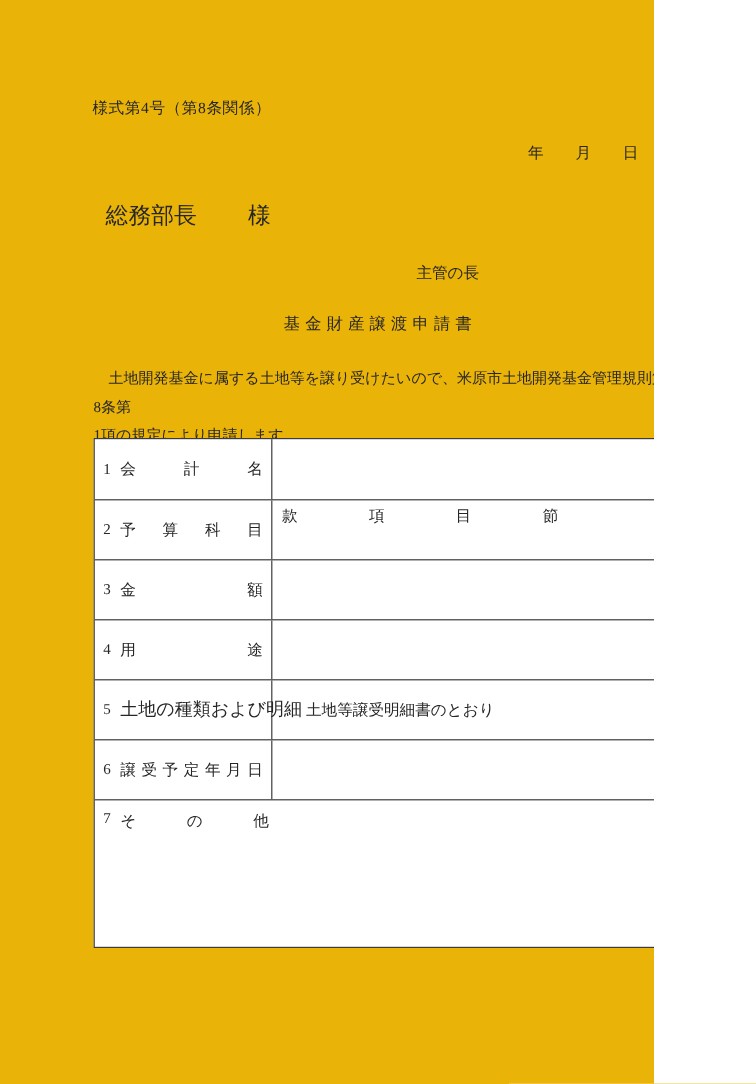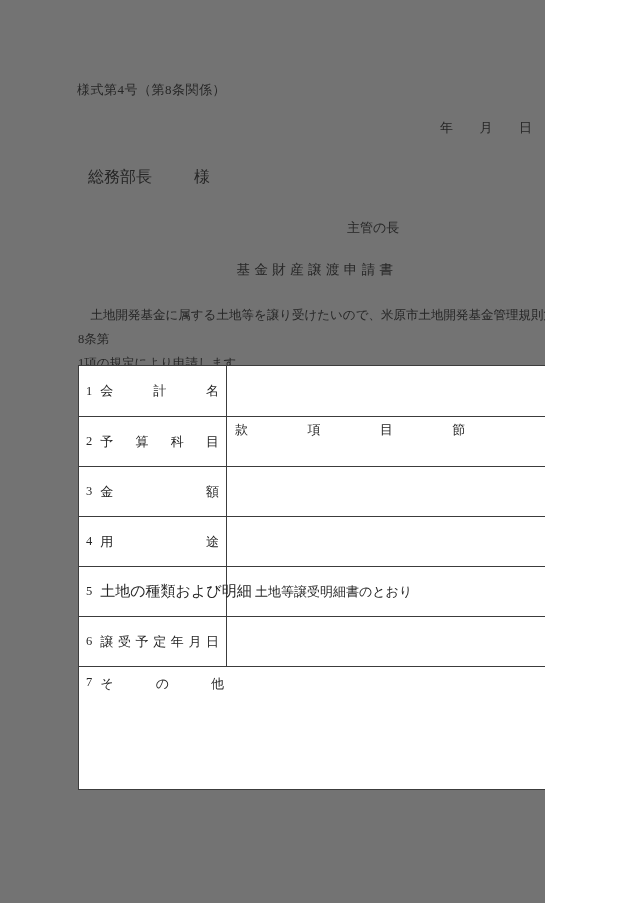--- a/index.html
+++ b/index.html
@@ -2,27 +2,27 @@
 <html><head>
 <meta charset="utf-8">
 <style>
   html,body { margin:0; padding:0; }
   body {
     width:630px; height:903px;
     background:#ffffff;
     font-family:"Liberation Serif","DejaVu Serif",serif;
     color:#262626;
   }
-  .page { position:relative; width:545px; height:903px; background:#737373; overflow:hidden; }
+  .page { position:relative; width:545px; height:903px; background:#eab308; overflow:hidden; }
 
   .form-number { position:absolute; left:77px; top:81px; font-size:13px; letter-spacing:0.5px; }
 
   .date-line { position:absolute; left:440px; top:119px; width:92px; display:flex; justify-content:space-between; font-size:13px; }
 
-  .recipient { position:absolute; left:88px; top:167px; font-size:16px; }
+  .recipient { position:absolute; left:88px; top:167px; font-size:19px; }
   .honorific { margin-left:38px; }
 
   .applicant { position:absolute; left:347px; top:219px; font-size:13px; }
 
   .doc-title { position:absolute; left:0; top:261px; width:630px; text-align:center; font-size:13.5px; letter-spacing:0.5px; }
 
   .body-text { position:absolute; left:78px; top:303px; width:478px; font-size:12.5px; line-height:24px; letter-spacing:0; }
 
   .form-table { position:absolute; left:78px; top:365px; width:475px; border:1px solid #3c3c3c; box-sizing:border-box; background:#fff; }
   .form-row { display:flex; height:50px; border-top:1px solid #3c3c3c; box-sizing:border-box; }

